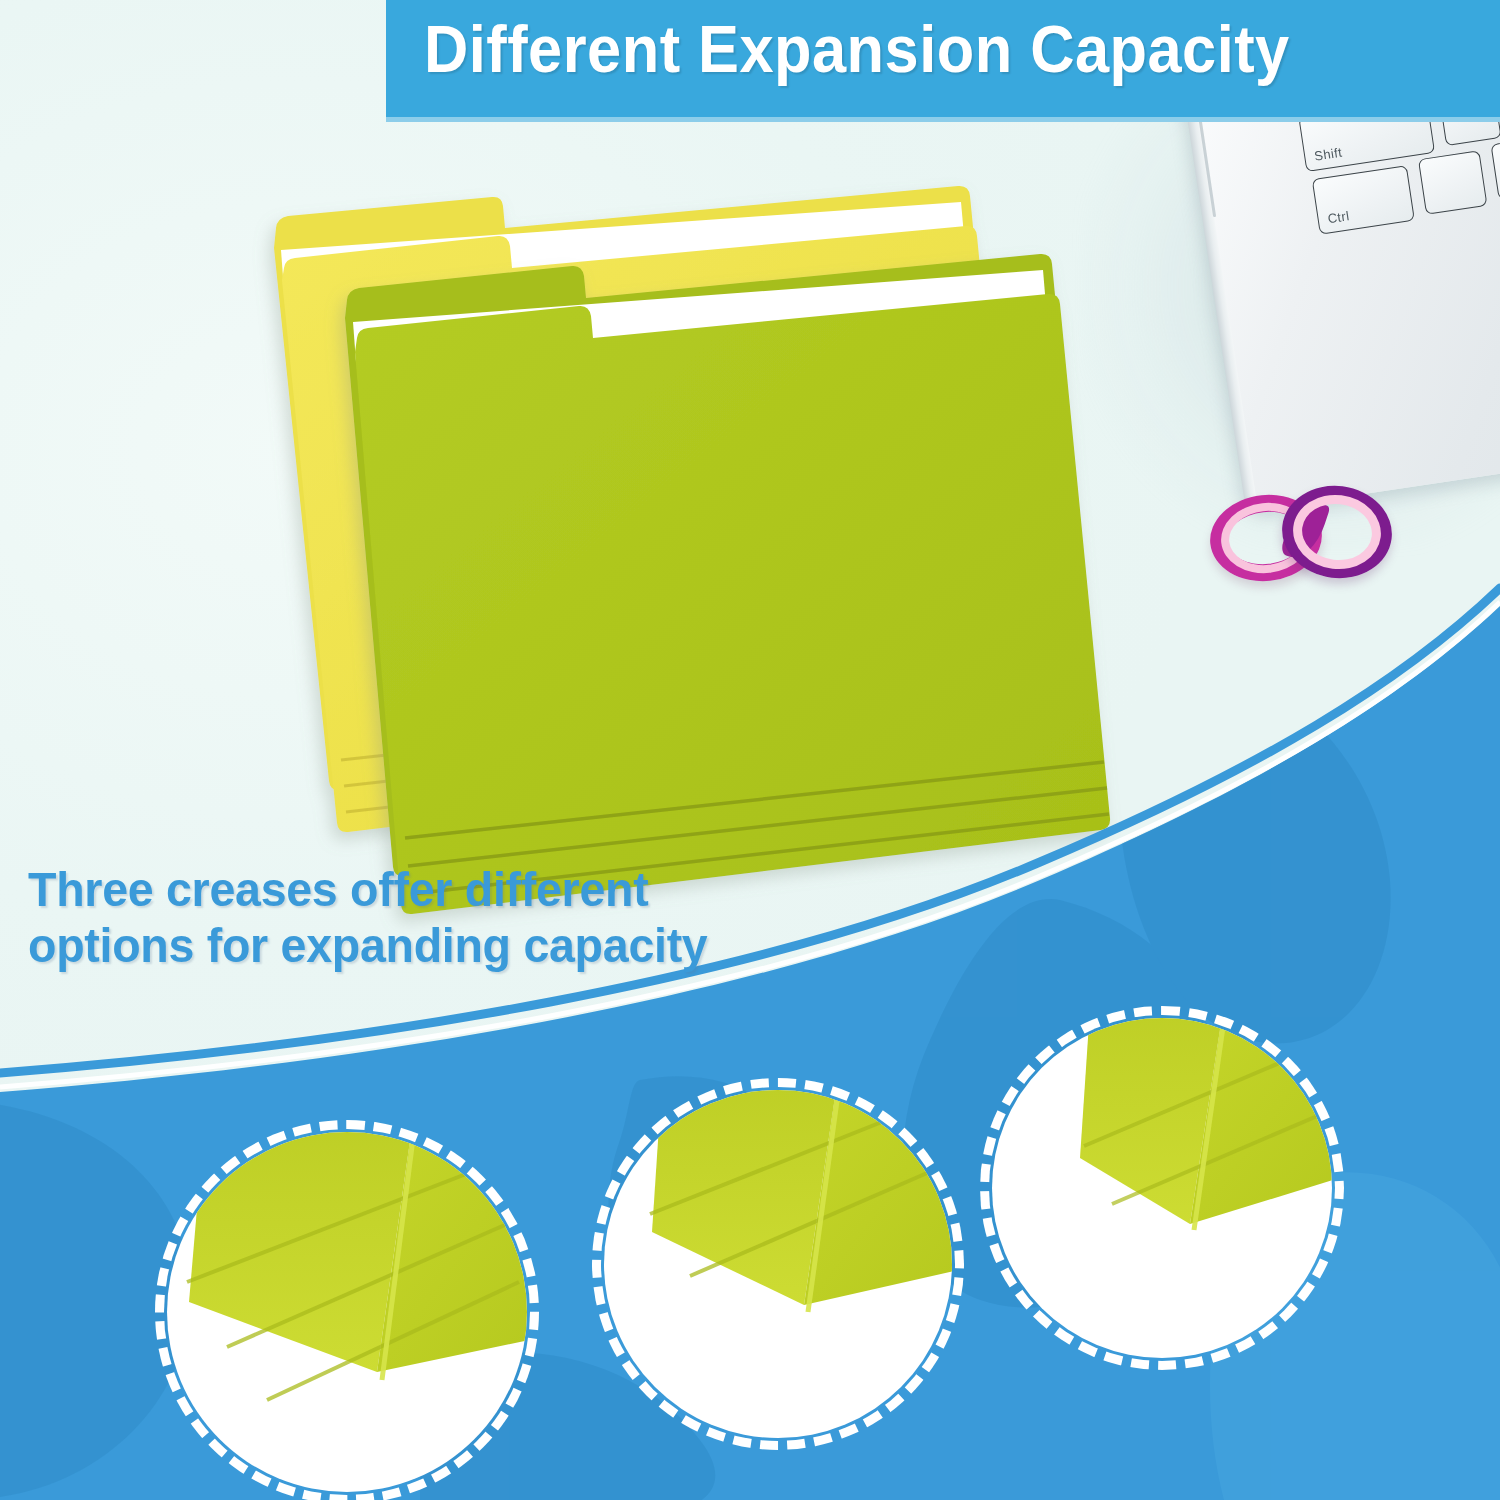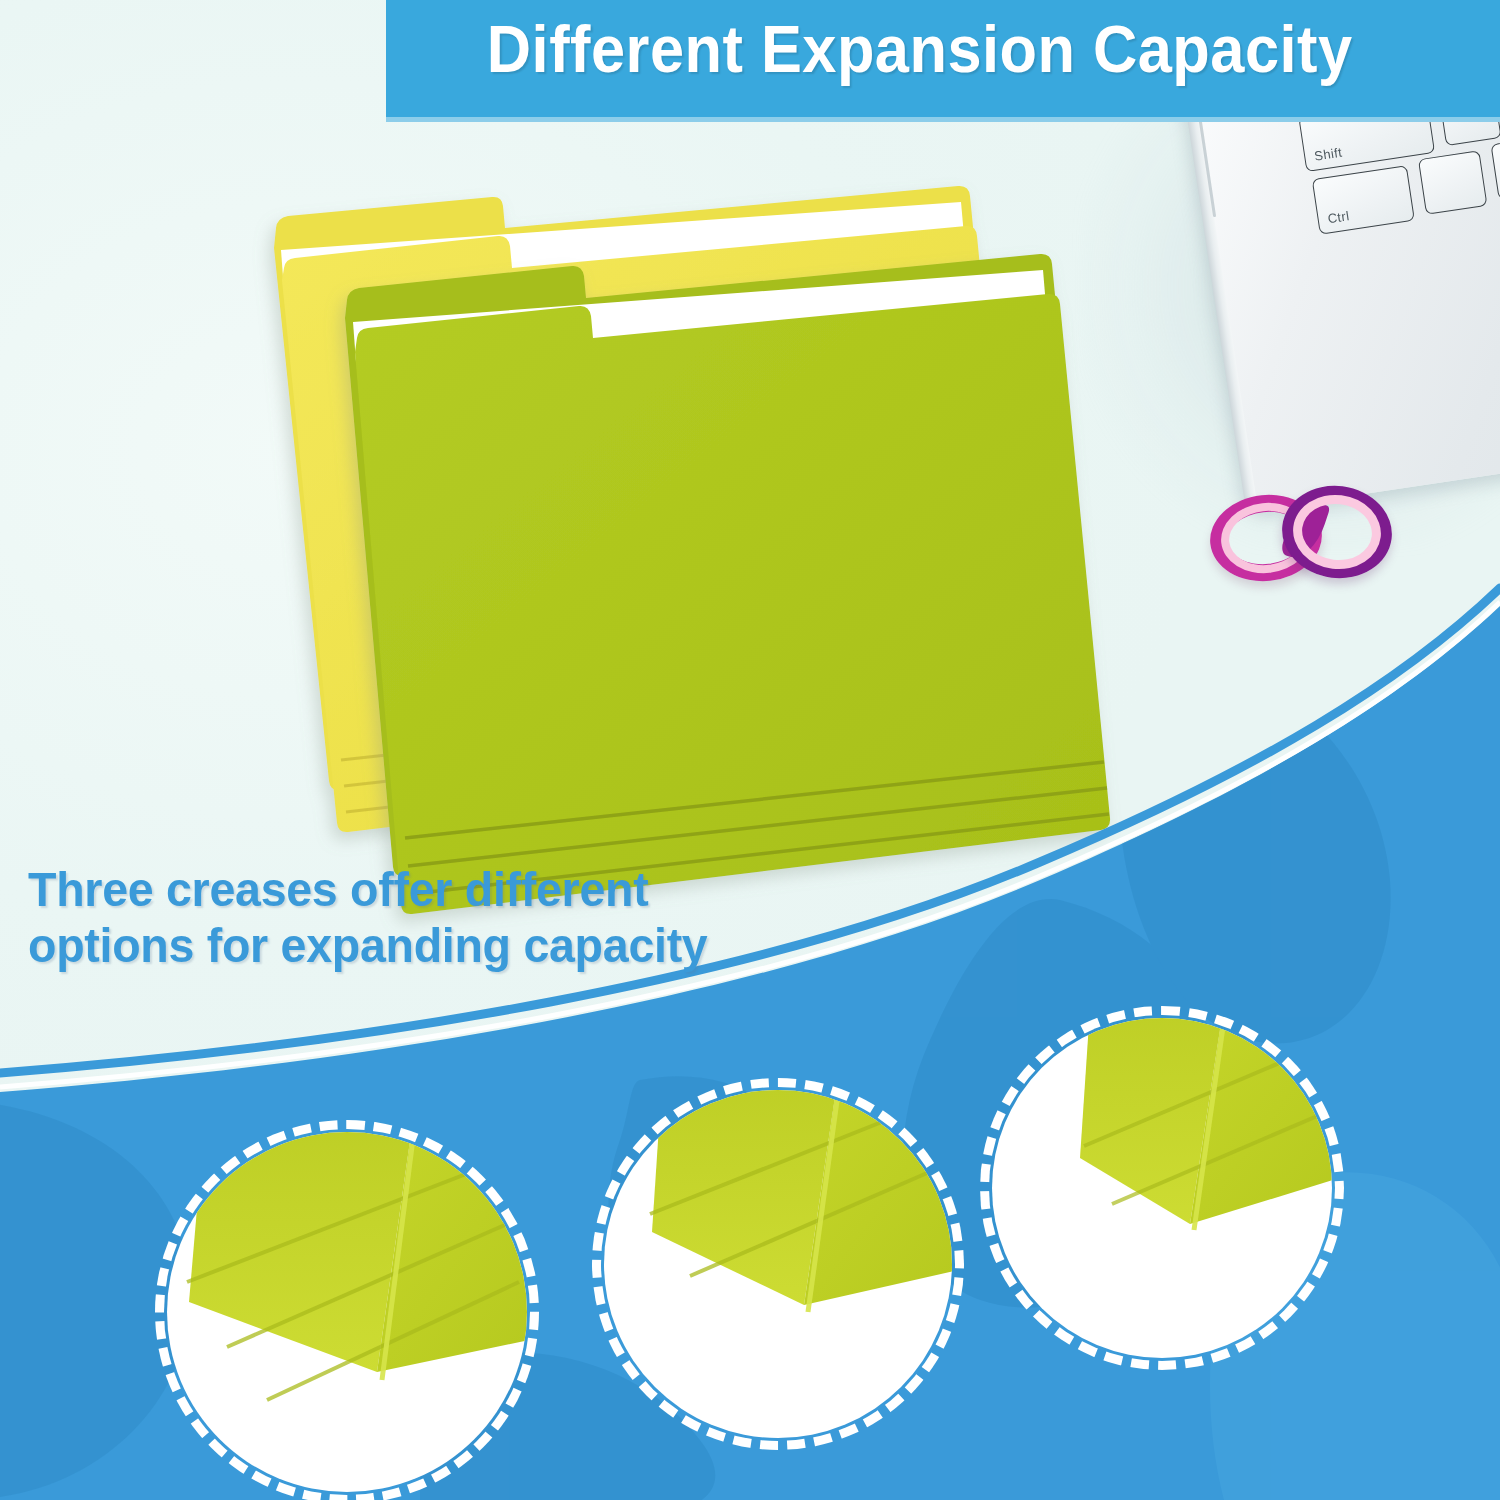--- a/index.html
+++ b/index.html
@@ -137,21 +137,20 @@
 
   
   .folder-wrap { position: absolute; inset: 0; }
 
   
   .banner {
     position: absolute;
     left: 386px; top: 0;
     width: 1114px; height: 122px;
     background: #39a8dd;
-    text-align: center;
   }
   .banner .title {
     position: absolute;
     left: 38px; right: 10px; top: 16px;
     font-size: 66px;
     font-weight: bold;
     color: #ffffff;
     letter-spacing: .5px;
     line-height: 1.0;
     transform: scaleX(.93);

